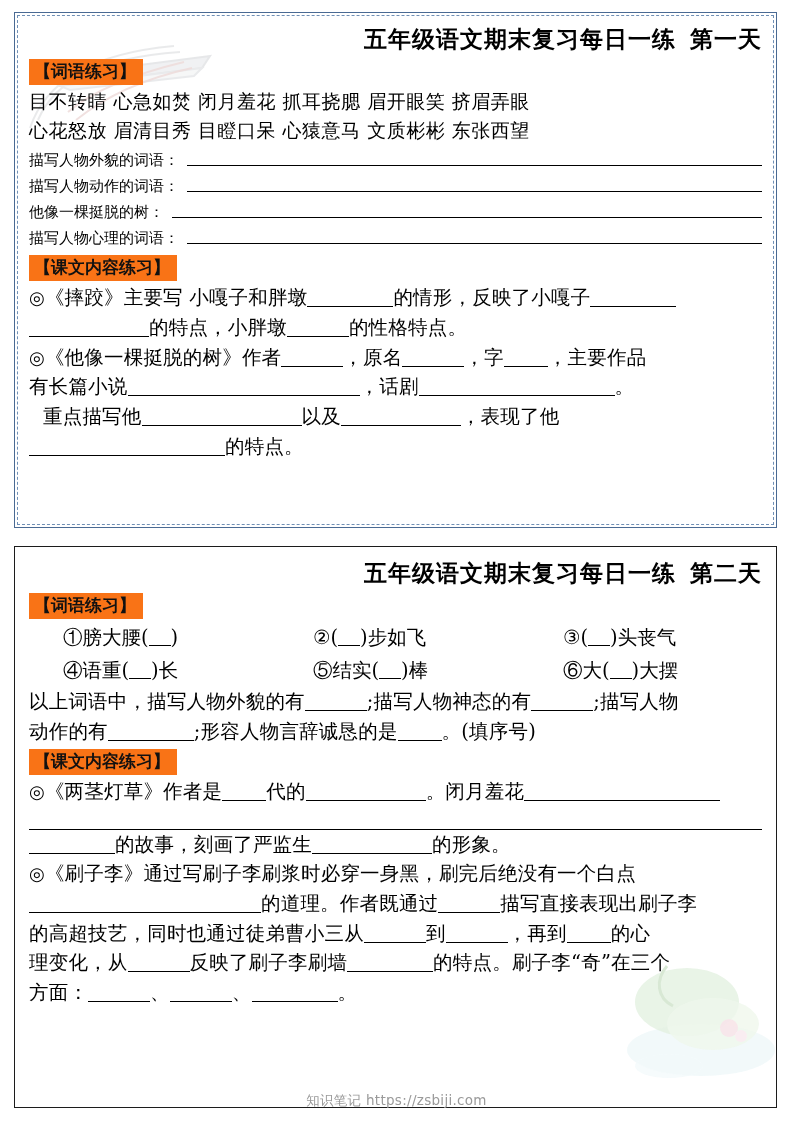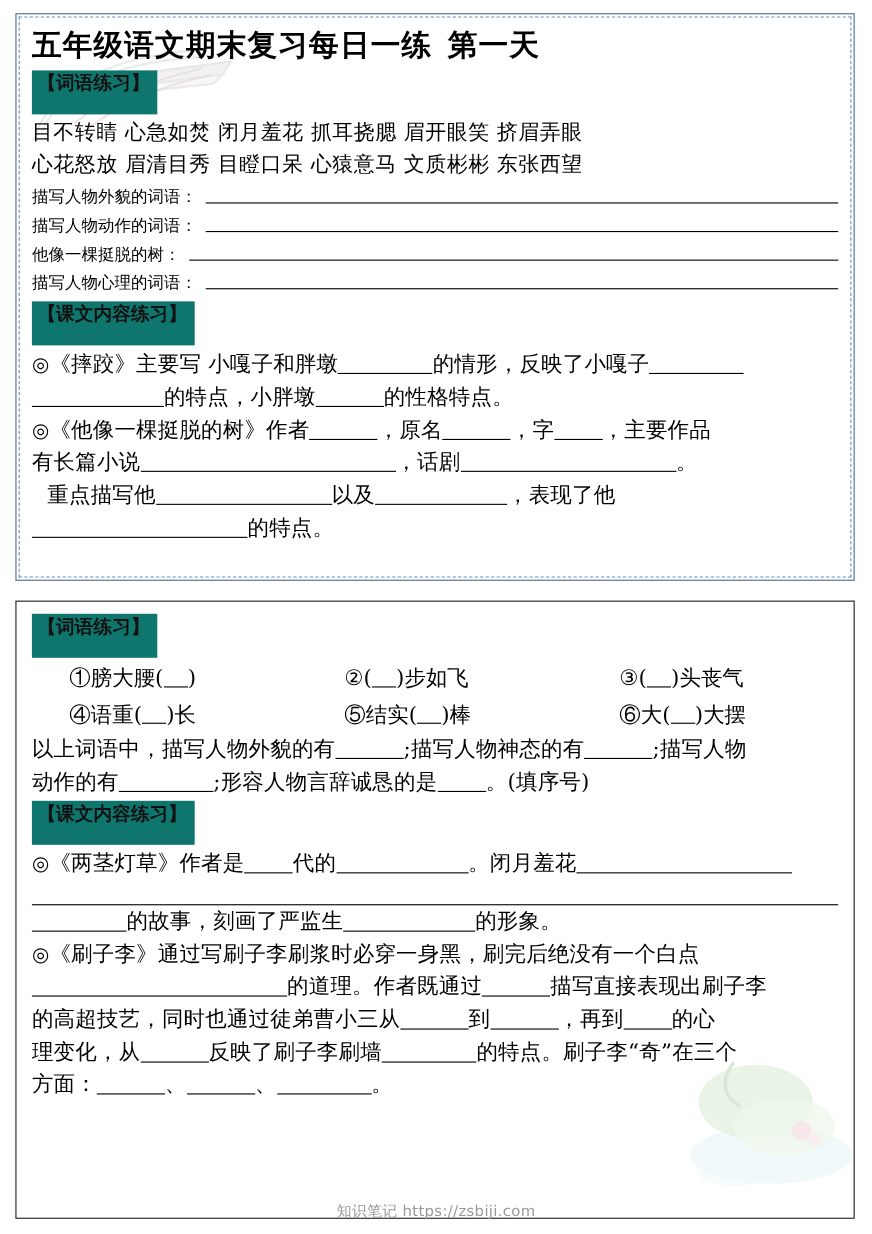--- a/index.html
+++ b/index.html
@@ -68,43 +68,43 @@
   }
   .panel-inner {
     position: relative;
     padding: 8px 14px 0 14px;
     height: 100%;
     box-sizing: border-box;
   }
 
   
   .sheet-title {
-    text-align: left;
-    font-size: 27px;
+    text-align: right;
+    font-size: 23px;
     font-weight: bold;
     letter-spacing: 1px;
     line-height: 1.25;
     margin: 4px 0 2px 0;
     white-space: nowrap;
     position: relative;
     z-index: 3;
   }
   .sheet-title .day {
     margin-left: 14px;
   }
 
   
   .badge {
     display: inline-block;
-    background: #0f766e;
+    background: #f97316;
     color: #111111;
     font-size: 17px;
     font-weight: bold;
     line-height: 1.35;
-    padding: 1px 7px 16px 5px;
+    padding: 1px 7px 2px 5px;
     margin: 3px 0 2px 0;
     position: relative;
     z-index: 3;
     white-space: nowrap;
   }
 
   
   .line {
     font-size: 19.5px;
     line-height: 1.52;
@@ -279,20 +279,23 @@
       <div class="line">
         <span class="blank b-3xl"></span><span>的特点。</span>
       </div>
 
     </div>
   </section>
 
   <section class="panel panel-two">
     <div class="panel-inner">
 
+      <div class="sheet-title">
+        <span>五年级语文期末复习每日一练</span><span class="day">第二天</span>
+      </div>
 
       <div class="badge">【词语练习】</div>
 
       <div class="word-grid">
         <div class="cell"><span>①</span><span>膀大腰(</span><span class="paren-blank"></span><span>)</span></div>
         <div class="cell"><span>②</span><span>(</span><span class="paren-blank"></span><span>)步如飞</span></div>
         <div class="cell"><span>③</span><span>(</span><span class="paren-blank"></span><span>)头丧气</span></div>
         <div class="cell"><span>④</span><span>语重(</span><span class="paren-blank"></span><span>)长</span></div>
         <div class="cell"><span>⑤</span><span>结实(</span><span class="paren-blank"></span><span>)棒</span></div>
         <div class="cell"><span>⑥</span><span>大(</span><span class="paren-blank"></span><span>)大摆</span></div>

